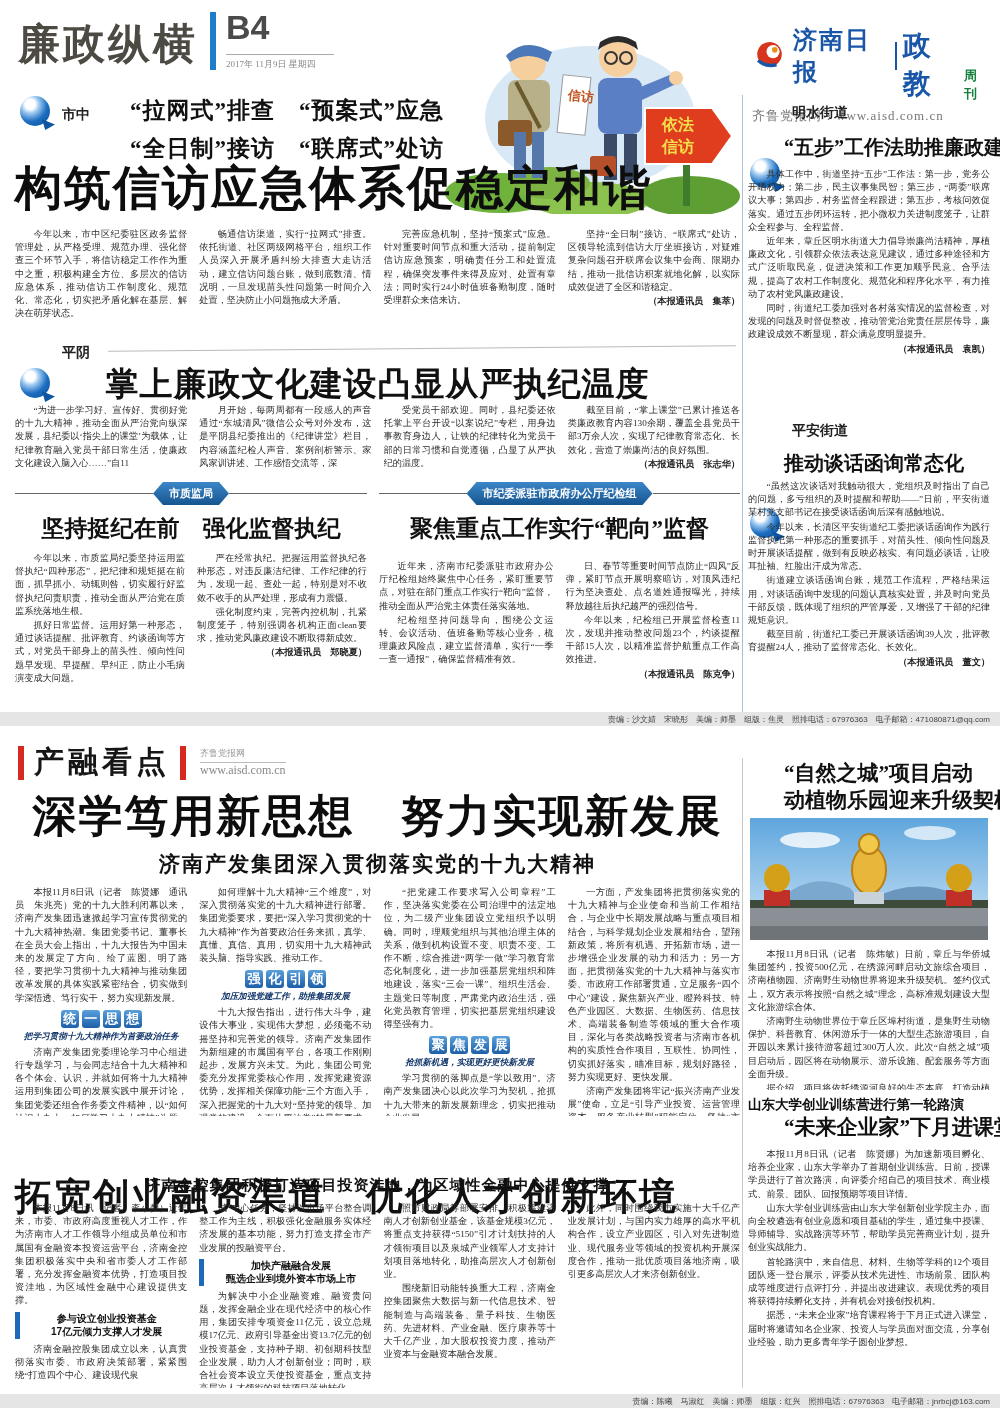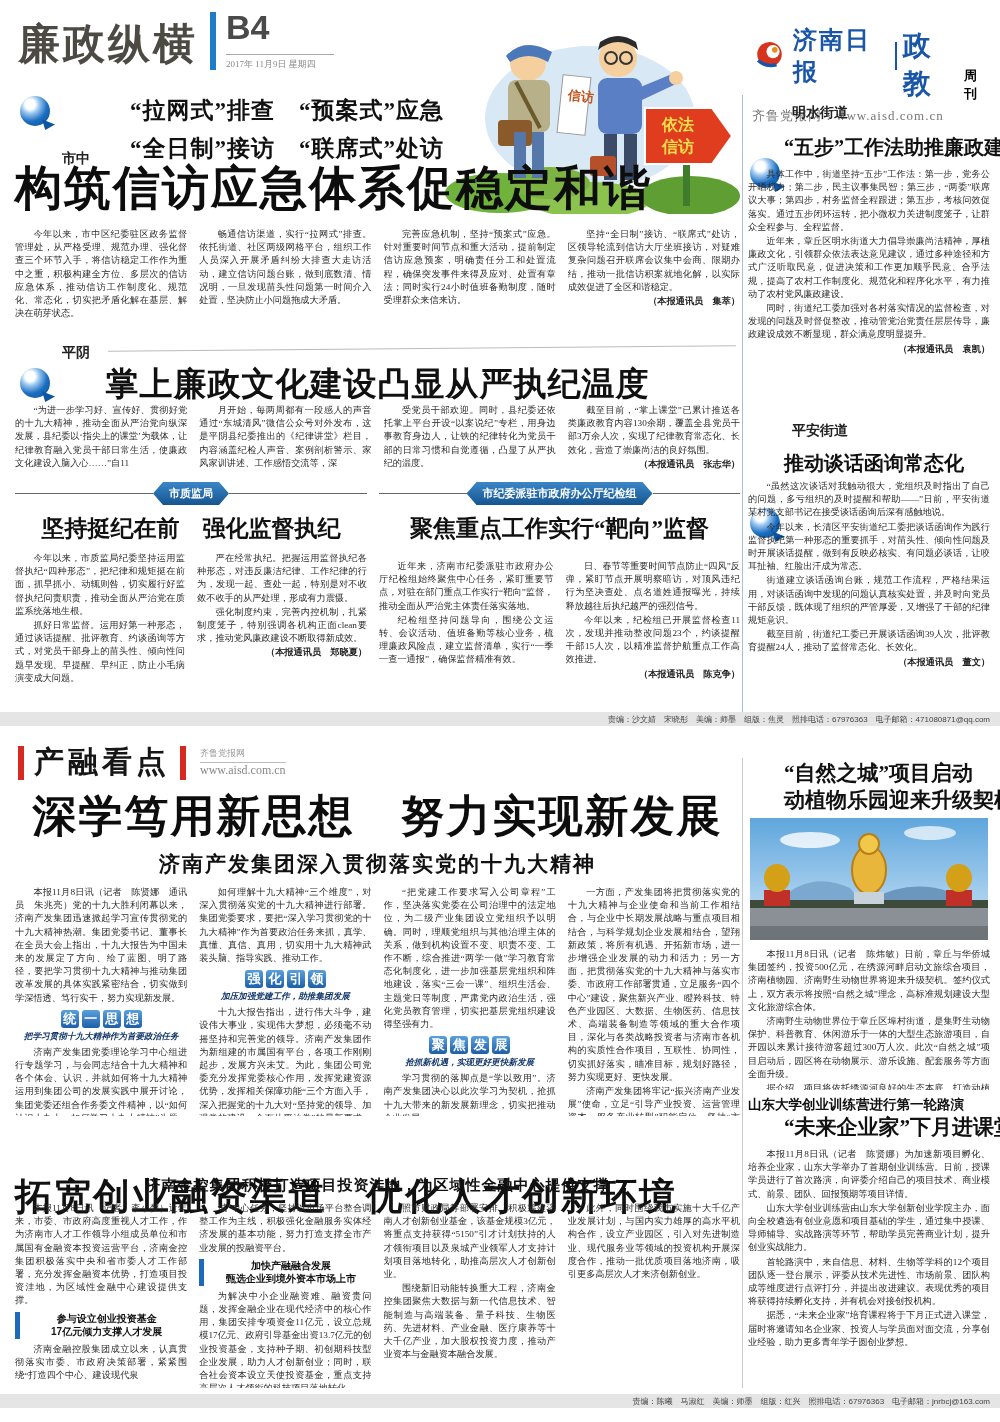--- a/index.html
+++ b/index.html
@@ -8,21 +8,21 @@
   .abs{position:absolute;}
   .sans{font-family:"Liberation Sans","DejaVu Sans",sans-serif;}
   
   .mast-title{font-family:"Liberation Sans","DejaVu Sans",sans-serif;font-weight:900;
               font-size:42px;letter-spacing:3px;color:#4c4a43;}
   .mast-bar{width:6px;height:58px;background:#1e7dc8;}
   .pageno{font-family:"Liberation Sans","DejaVu Sans",sans-serif;font-weight:700;font-size:34px;color:#4a4a4a;}
   .dateline{font-size:9px;color:#8a8a8a;border-top:1px solid #aaa;padding-top:3px;width:108px;}
   .paper-name{font-weight:900;font-size:24px;color:#1a56a8;letter-spacing:2px;}
   .weekly{font-family:"Liberation Sans","DejaVu Sans",sans-serif;font-weight:900;font-size:28px;color:#1a56a8;letter-spacing:2px;margin-top:19px;}
-  .weekly-sub{font-weight:700;font-size:13px;color:#000000;}
+  .weekly-sub{font-weight:700;font-size:13px;color:#15803d;}
   .site{font-size:13px;color:#777;letter-spacing:1px;}
   
   .bubble{width:34px;height:32px;position:relative;}
   .bubble .sph{width:30px;height:30px;border-radius:50%;
      background:radial-gradient(circle at 34% 28%, #ffffff 0 5px, #9cc8f0 9px, #1d6fc2 17px, #0a4c92 29px);}
   .bubble .tail{position:absolute;right:-1px;bottom:-2px;width:13px;height:12px;background:#0d55a0;
      clip-path:polygon(0 10%,100% 55%,25% 100%);}
   .bub-label{font-family:"Liberation Sans","DejaVu Sans",sans-serif;font-weight:900;font-size:14px;color:#222;}
   
   .kicker{font-weight:900;font-size:23px;color:#111;line-height:38px;letter-spacing:1px;}
@@ -91,21 +91,21 @@
       <span class="weekly">政教</span>
       <span class="weekly-sub" style="align-self:flex-end;">周刊</span>
     </div>
     <div class="site" style="margin-top:4px;">齐鲁党报网：www.aisd.com.cn</div>
   </div>
 
   <div class="abs bubble" style="left:20px;top:96px;">
       <div class="sph"></div>
       <div class="tail"></div>
     </div>
-  <div class="abs bub-label" style="left:62px;top:106px;margin-top:44px;">市中</div>
+  <div class="abs bub-label" style="left:62px;top:106px;">市中</div>
   <div class="abs kicker" style="left:112px;top:92px;width:350px;text-align:center;">
     <div>“拉网式”排查　“预案式”应急</div>
     <div>“全日制”接访　“联席式”处访</div>
   </div>
 
   <svg class="abs" style="left:440px;top:8px;z-index:0;" width="300" height="206" viewBox="0 0 300 206">
     <ellipse cx="150" cy="110" rx="105" ry="72" fill="#d8e8f4"></ellipse>
     <ellipse cx="60" cy="185" rx="55" ry="20" fill="#6fb23c"></ellipse>
     <ellipse cx="150" cy="192" rx="60" ry="18" fill="#8cc34f"></ellipse>
     <ellipse cx="250" cy="188" rx="50" ry="20" fill="#5e9e33"></ellipse>

